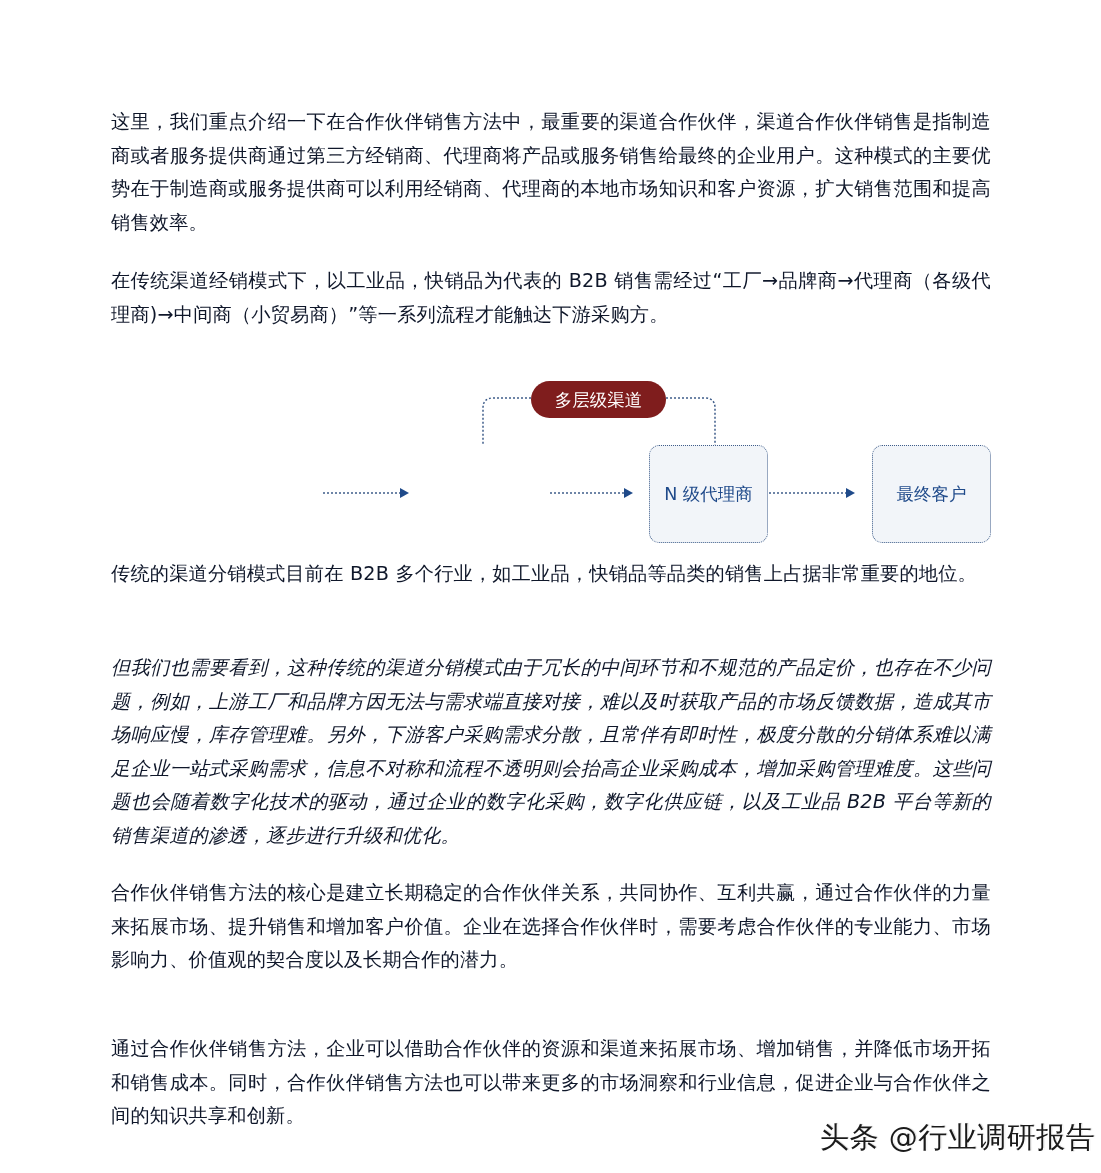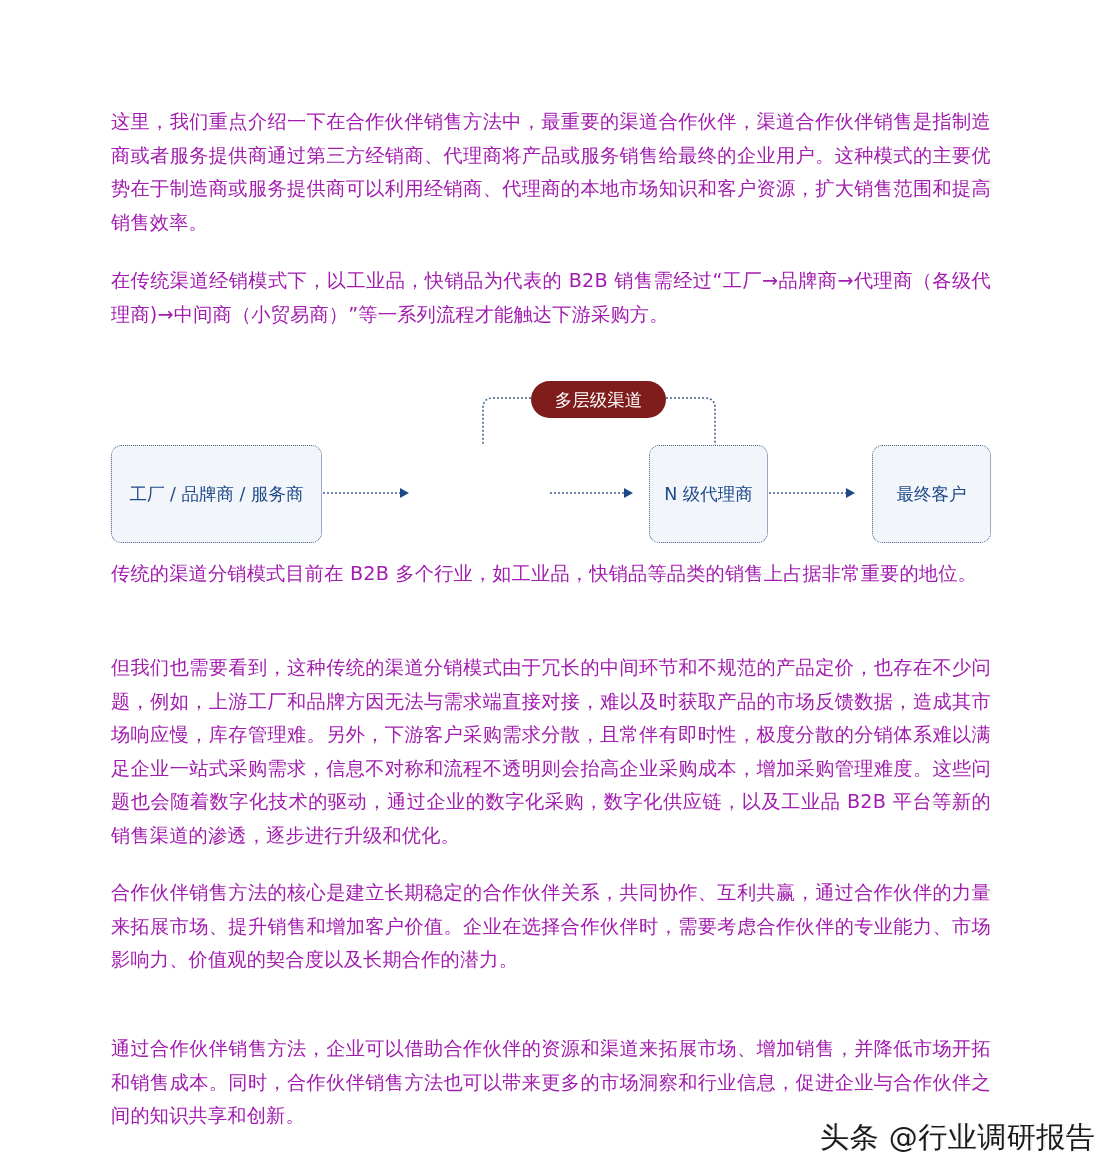--- a/index.html
+++ b/index.html
@@ -18,26 +18,26 @@
     .para {
       position: absolute;
       left: 111px;
       width: 880px;
       margin: 0;
       font-size: 19.2px;
       line-height: 33.5px;
       letter-spacing: 0.2px;
       text-align: justify;
       text-justify: inter-character;
-      color: #a21caf;
+      color: #0f172a;
     }
     #p1 { top: 105px; }
     #p2 { top: 264px; }
     #p3 { top: 557px; }
-    #p4 { top: 651px; }
+    #p4 { top: 651px; font-style: italic; }
     #p5 { top: 876px; }
     #p6 { top: 1032px; }
 
     .diagram {
       position: absolute;
       left: 0; top: 0;
       width: 1101px; height: 600px;
       pointer-events: none;
     }
     .box {
@@ -102,23 +102,20 @@
     <line x1="323" y1="493" x2="400" y2="493" stroke="#3f5d8a" stroke-width="1.5" stroke-dasharray="2 2"></line>
     <polygon points="400,488 409,493 400,498" fill="#1f4a8a"></polygon>
     <line x1="550" y1="493" x2="624" y2="493" stroke="#3f5d8a" stroke-width="1.5" stroke-dasharray="2 2"></line>
     <polygon points="624,488 633,493 624,498" fill="#1f4a8a"></polygon>
     <line x1="769" y1="493" x2="846" y2="493" stroke="#3f5d8a" stroke-width="1.5" stroke-dasharray="2 2"></line>
     <polygon points="846,488 855,493 846,498" fill="#1f4a8a"></polygon>
   </svg>
 
   <div class="pill">多层级渠道</div>
 
-  <div class="box" id="box1">
-    <span>工厂 / 品牌商 / 服务商</span>
-  </div>
   <div class="box" id="box4">
     <span>最终客户</span>
   </div>
   <div class="box" id="box3">
     <span>N 级代理商</span>
   </div>
 </div>
 
 <p class="para" id="p3">传统的渠道分销模式目前在 B2B 多个行业，如工业品，快销品等品类的销售上占据非常重要的地位。</p>
 <p class="para" id="p4">但我们也需要看到，这种传统的渠道分销模式由于冗长的中间环节和不规范的产品定价，也存在不少问题，例如，上游工厂和品牌方因无法与需求端直接对接，难以及时获取产品的市场反馈数据，造成其市场响应慢，库存管理难。另外，下游客户采购需求分散，且常伴有即时性，极度分散的分销体系难以满足企业一站式采购需求，信息不对称和流程不透明则会抬高企业采购成本，增加采购管理难度。这些问题也会随着数字化技术的驱动，通过企业的数字化采购，数字化供应链，以及工业品 B2B 平台等新的销售渠道的渗透，逐步进行升级和优化。</p>

